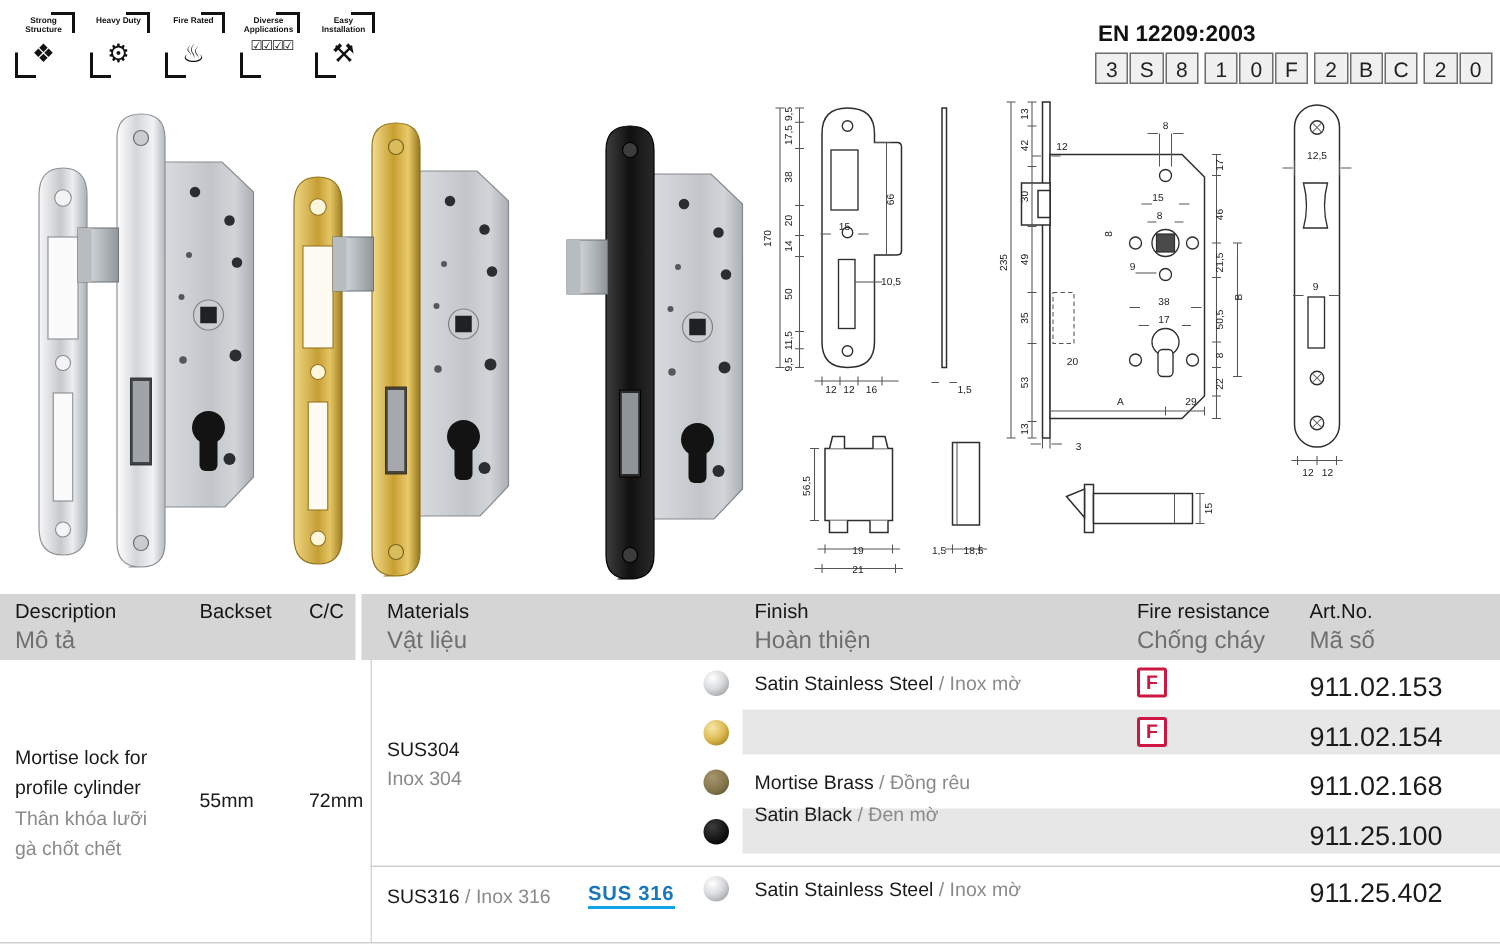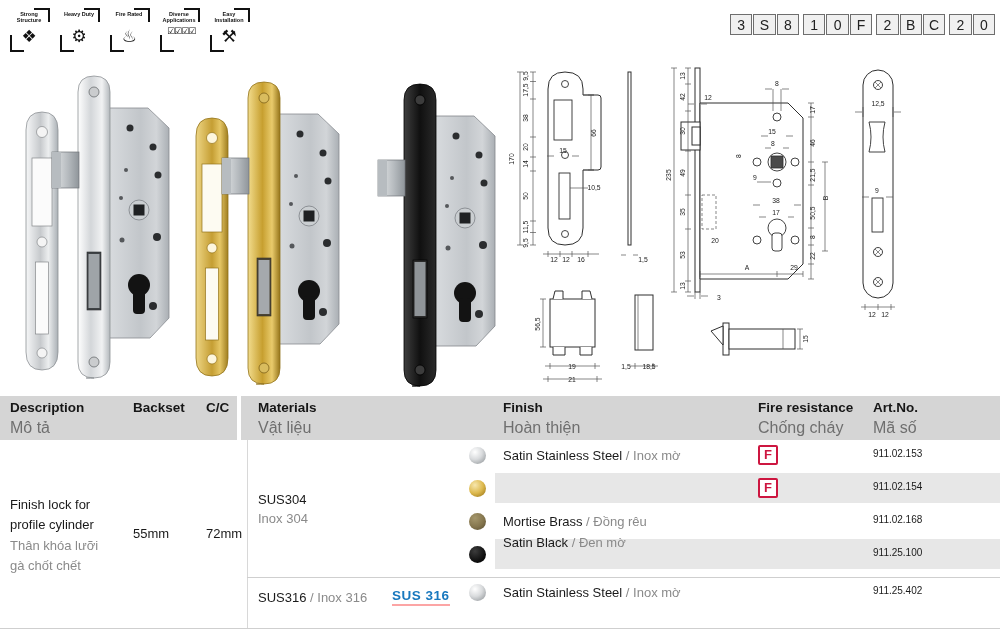--- a/index.html
+++ b/index.html
@@ -30,34 +30,34 @@
   
   .drawings{position:absolute;left:495px;top:55px;}
   .dim{font-size:6.8px;fill:#222;text-anchor:middle;font-family:"Liberation Sans",sans-serif;}
   .ol{fill:#fff;stroke:#2e2e2e;stroke-width:1;}
   .hole{fill:#fff;stroke:#2e2e2e;stroke-width:0.9;}
   .dl{stroke:#555;stroke-width:0.7;fill:none;}
   .dark{fill:#4a4a4a;stroke:#2e2e2e;stroke-width:0.8;}
   
   .thead-bg{position:absolute;top:396px;height:44px;background:#d5d5d5;}
   .hL{left:0;width:237px;} .hR{left:241px;width:759px;}
-  .hcell-en{position:absolute;top:400px;font-size:13.5px;font-weight:bold;color:#161616;}
+  .hcell-en{position:absolute;top:400px;font-size:13.5px;font-weight:normal;color:#161616;}
   .hcell-vi{position:absolute;top:419px;font-size:16px;color:#6f6f6f;}
   .rowbg{position:absolute;left:495px;width:505px;height:30px;background:#e7e7e7;}
   .vline{position:absolute;left:247px;top:440px;width:1px;height:188px;background:#d8d8d8;}
   .hline{position:absolute;height:1px;background:#cfcfcf;}
   .celltext{position:absolute;font-size:13px;color:#1a1a1a;white-space:nowrap;}
   .gray{color:#8a8a8a;}
   .dot{position:absolute;left:469px;width:17px;height:17px;border-radius:50%;}
   .ficon{position:absolute;left:758px;width:16px;height:16px;border:2.5px solid #cd1640;
          color:#cd1640;font-weight:bold;font-size:13px;text-align:center;line-height:16px;
          border-radius:2px;background:#fff;}
-  .artno{position:absolute;left:873px;font-size:10px;color:#1a1a1a;}
+  .artno{position:absolute;left:873px;font-size:18px;color:#1a1a1a;}
   .sus-logo{position:absolute;left:392px;top:588px;font-size:13.5px;font-weight:bold;
-            color:#1878be;border-bottom:2px solid #fca5a5;padding-bottom:1px;letter-spacing:0.5px;text-align:center;}
+            color:#1878be;border-bottom:2px solid #0ea5e9;padding-bottom:1px;letter-spacing:0.5px;text-align:center;}
 </style>
 </head>
 <body>
 
 <div id="page">
 
   <svg width="0" height="0" style="position:absolute">
     <defs>
       <linearGradient id="gS" x1="0" y1="0" x2="1" y2="0">
         <stop offset="0" stop-color="#f6f7f8"></stop>
@@ -119,20 +119,21 @@
       <div class="blabel">Diverse Applications</div>
       <div class="bglyph small">☑☑☑☑</div>
     </div>
     <div class="badge">
       <div class="blabel">Easy Installation</div>
       <div class="bglyph">⚒</div>
     </div>
   </div>
 
   <div class="standard">
+    <div class="stitle">EN 12209:2003</div>
     <div class="codecells">
       <span class="codecell">3</span>
       <span class="codecell">S</span>
       <span class="codecell">8</span>
       <span class="codecell grp">1</span>
       <span class="codecell">0</span>
       <span class="codecell">F</span>
       <span class="codecell grp">2</span>
       <span class="codecell">B</span>
       <span class="codecell">C</span>
@@ -371,21 +372,21 @@
   <span class="hcell-vi" style="left:758px">Chống cháy</span>
   <span class="hcell-en" style="left:873px">Art.No.</span>
   <span class="hcell-vi" style="left:873px">Mã số</span>
 
   <div class="rowbg" style="top:473px"></div>
   <div class="rowbg" style="top:539px"></div>
   <div class="vline"></div>
   <div class="hline" style="left:247px;top:577px;width:753px"></div>
   <div class="hline" style="left:0;top:628px;width:1000px"></div>
 
-  <span class="celltext" style="left:10px;top:497px">Finish lock for</span>
+  <span class="celltext" style="left:10px;top:497px">Mortise lock for</span>
   <span class="celltext" style="left:10px;top:517px">profile cylinder</span>
   <span class="celltext gray" style="left:10px;top:538px">Thân khóa lưỡi</span>
   <span class="celltext gray" style="left:10px;top:558px">gà chốt chết</span>
   <span class="celltext" style="left:133px;top:526px">55mm</span>
   <span class="celltext" style="left:206px;top:526px">72mm</span>
 
   <span class="celltext" style="left:258px;top:492px">SUS304</span>
   <span class="celltext gray" style="left:258px;top:511px">Inox 304</span>
   <span class="celltext" style="left:258px;top:590px"><span>SUS316</span><span class="gray"> / </span><span class="gray">Inox 316</span></span>
   <span class="sus-logo">SUS 316</span>

